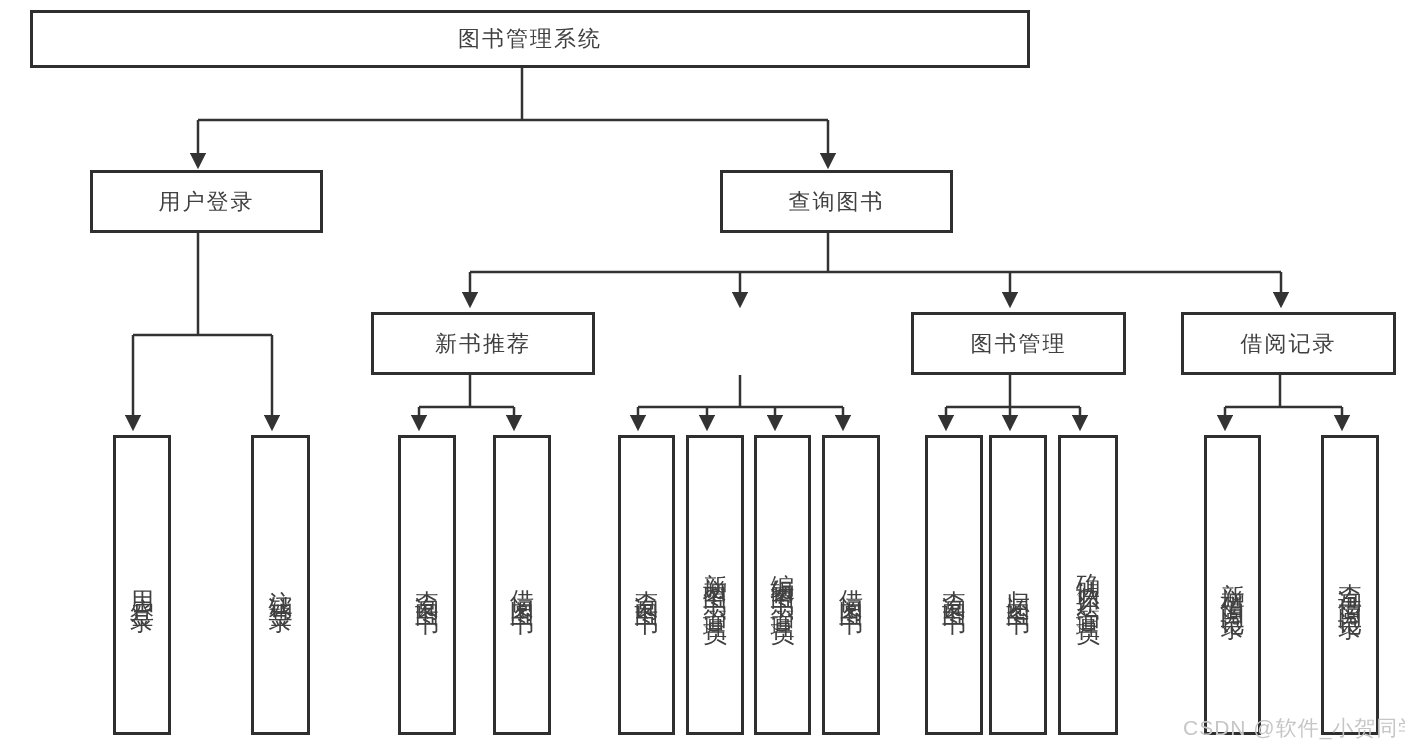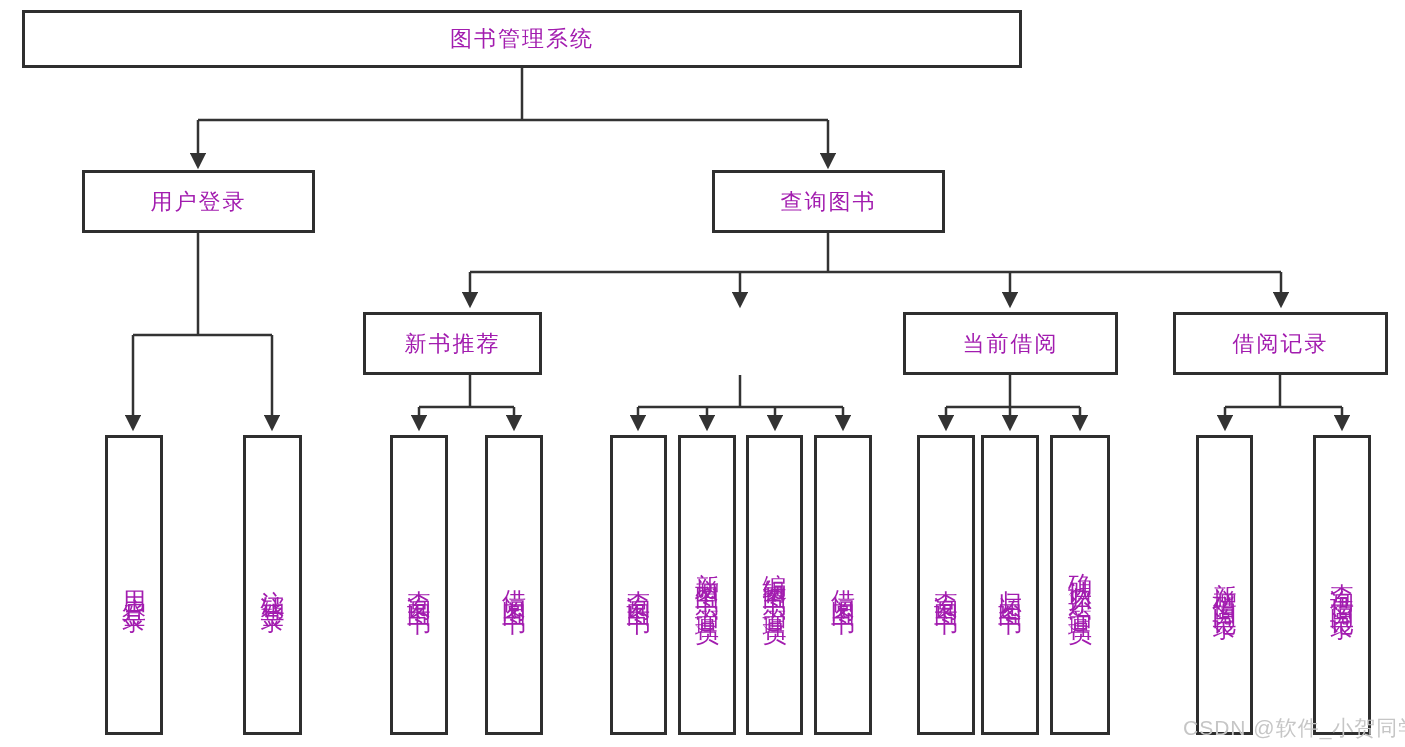--- a/index.html
+++ b/index.html
@@ -23,23 +23,24 @@
     height: 747px;
   }
   .node {
     position: absolute;
     box-sizing: border-box;
     border: 3px solid #2f2f2f;
     background: #ffffff;
     display: flex;
     align-items: center;
     justify-content: center;
-    color: #a21caf;
+    color: #404040;
     text-align: center;
     z-index: 2;
+    margin-left: 8px;
   }
   .h-node {
     font-size: 22px;
     letter-spacing: 2px;
     white-space: nowrap;
   }
   .v-node {
     writing-mode: vertical-rl;
     text-orientation: mixed;
     font-size: 24px;
@@ -110,22 +111,22 @@
       <path d="M1225,407 V428" marker-end="url(#arrow)"></path>
       <path d="M1342,407 V428" marker-end="url(#arrow)"></path>
     </g>
   </svg>
 
   <div class="node h-node" style="left:22px; top:10px; width:1000px; height:58px;">图书管理系统</div>
 
   <div class="node h-node" style="left:82px; top:170px; width:233px; height:63px;">用户登录</div>
   <div class="node h-node" style="left:712px; top:170px; width:233px; height:63px;">查询图书</div>
 
-  <div class="node h-node" style="left:363px; top:312px; width:179px; height:63px;">新书推荐</div>
-  <div class="node h-node" style="left:903px; top:312px; width:215px; height:63px;">当前借阅</div>
+  <div class="node h-node" style="left:363px; top:312px; width:224px; height:63px;">新书推荐</div>
+  <div class="node h-node" style="left:903px; top:312px; width:215px; height:63px;">图书管理</div>
   <div class="node h-node" style="left:1173px; top:312px; width:215px; height:63px;">借阅记录</div>
 
   <div class="node v-node" style="left:105px; top:435px; width:58px; height:300px;">用户登录</div>
   <div class="node v-node" style="left:243px; top:435px; width:59px; height:300px;">注销登录</div>
 
   <div class="node v-node" style="left:390px; top:435px; width:58px; height:300px;">查询图书</div>
   <div class="node v-node" style="left:485px; top:435px; width:58px; height:300px;">借阅图书</div>
 
   <div class="node v-node" style="left:610px; top:435px; width:57px; height:300px;">查询图书</div>
   <div class="node v-node" style="left:678px; top:435px; width:58px; height:300px;">新增图书（管理员）</div>

